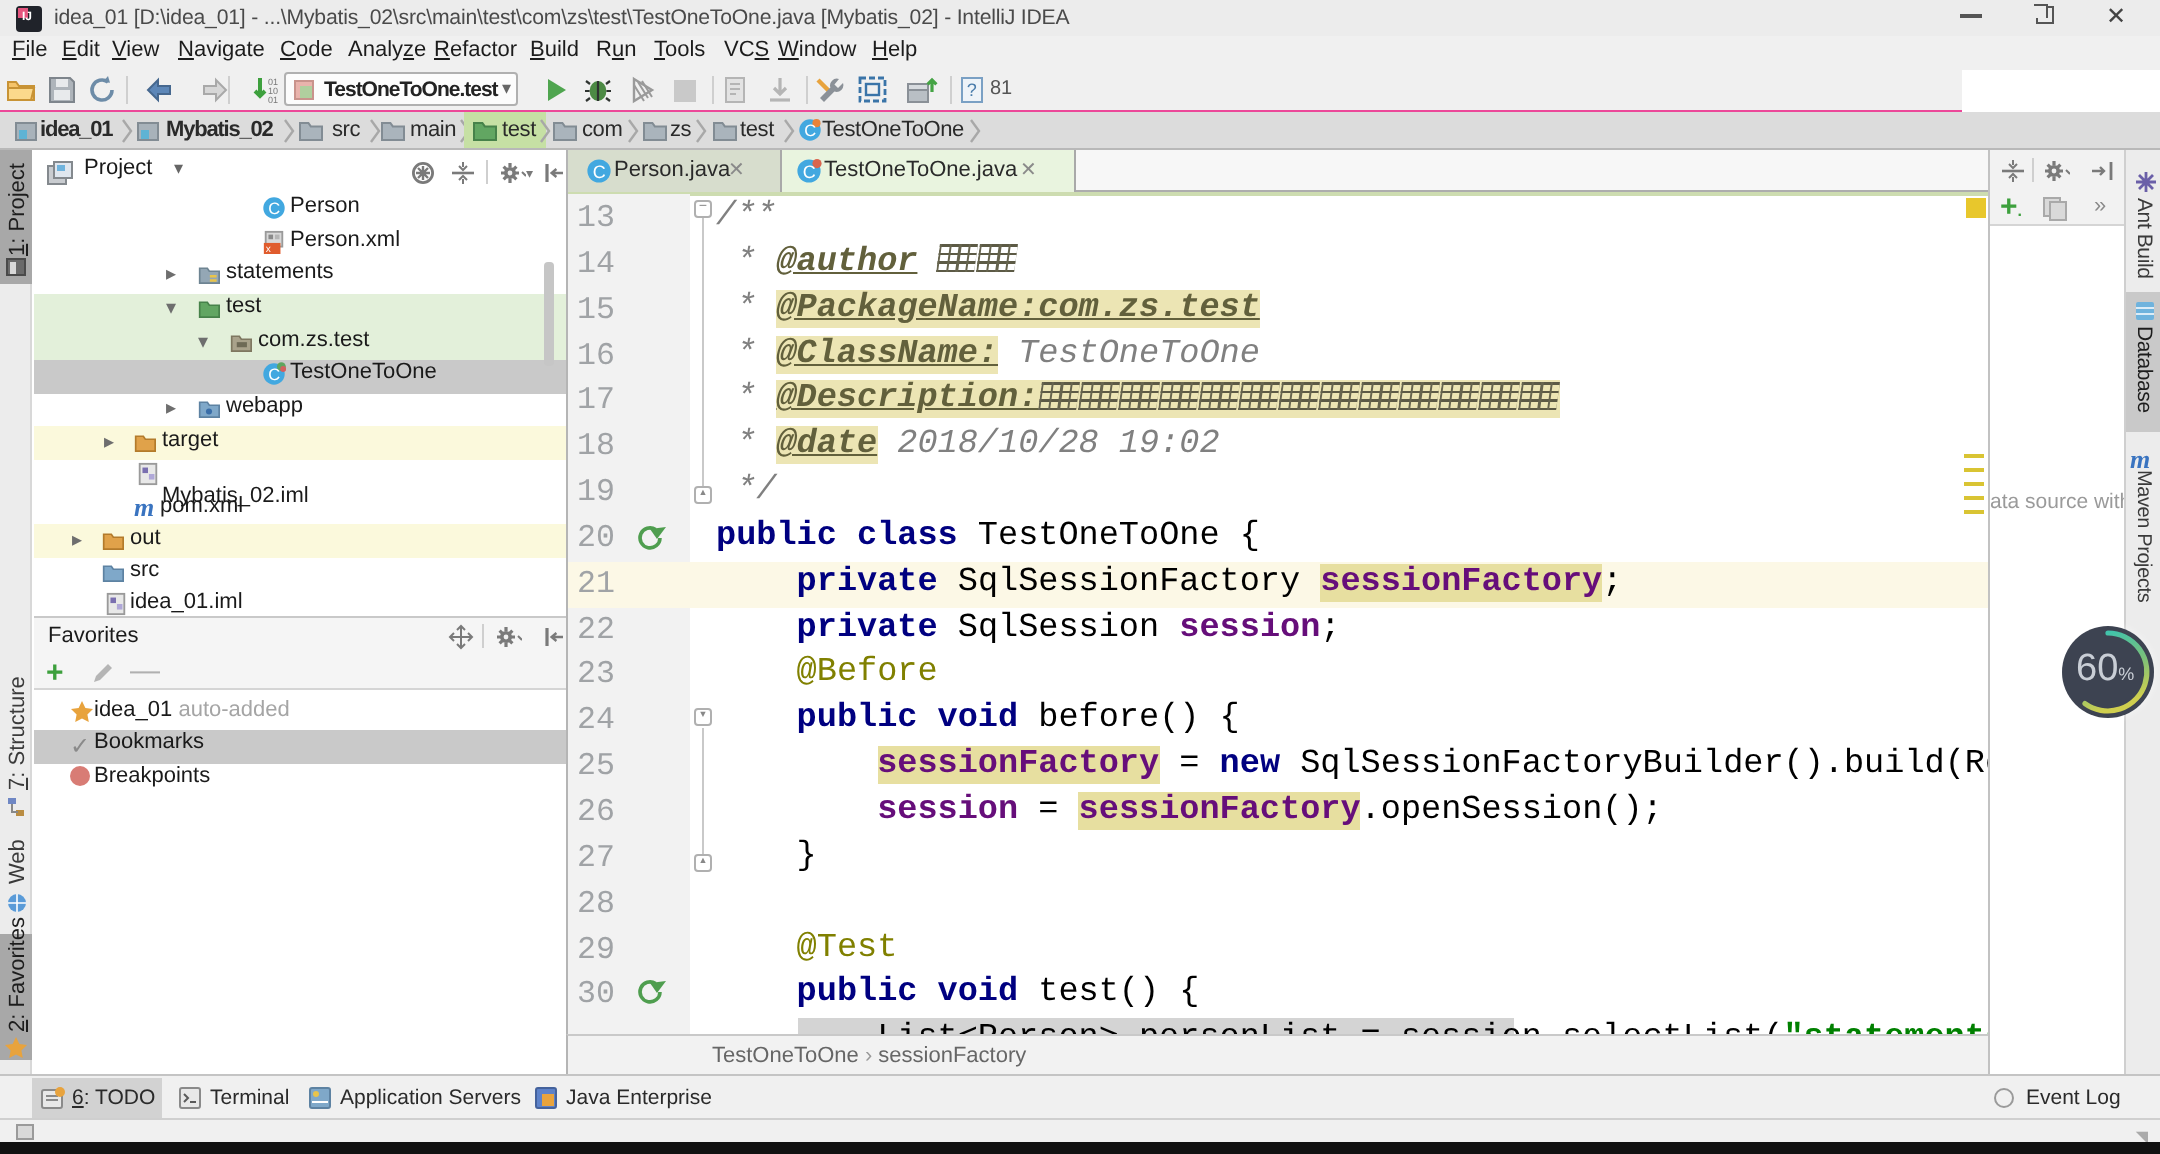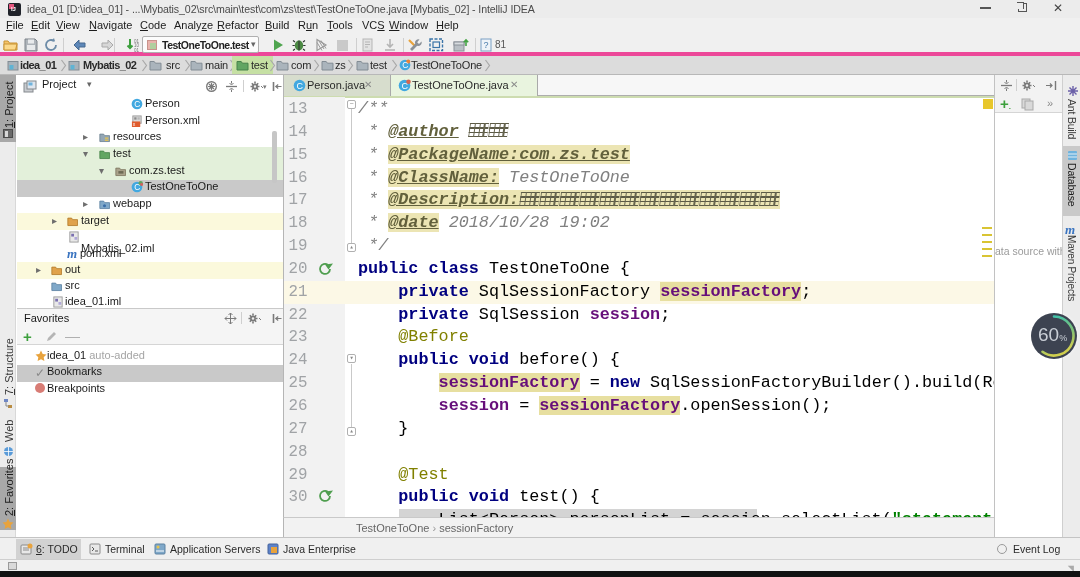--- a/index.html
+++ b/index.html
@@ -2,21 +2,21 @@
 <html><head><meta charset="utf-8">
 <style>
 *{margin:0;padding:0;box-sizing:border-box}
 html,body{width:1080px;height:577px;overflow:hidden;background:#fff;
 font-family:"Liberation Sans",sans-serif;-webkit-font-smoothing:antialiased}
 .abs{position:absolute}
 #stage{position:relative;width:1080px;height:577px;background:#fff}
 
 #titlebar{position:absolute;left:0;top:0;width:1080px;height:18px;background:#ececec;font-size:10.6px;color:#4a4a4a;letter-spacing:-0.1px}
 #menubar{position:absolute;left:0;top:18px;width:1080px;height:17px;background:#f0f0f0;font-size:11px;color:#1c1c1c}
-#toolbar{position:absolute;left:0;top:35px;width:1080px;height:21px;background:#f0f0f0;border-bottom:4px solid #ec4899}
+#toolbar{position:absolute;left:0;top:35px;width:981px;height:21px;background:#f0f0f0;border-bottom:1px solid #ec4899}
 #crumbs{position:absolute;left:0;top:56px;width:1080px;height:19px;background:#dcdcdc;border-bottom:1px solid #b8b8b8;font-size:11px;color:#2a2a2a;letter-spacing:-0.2px}
 .mi{position:absolute;top:1px}
 .sep{position:absolute;top:3px;width:1px;height:14px;background:#cfcfcf}
 u{text-decoration:underline}
 
 #lstripe{position:absolute;left:0;top:75px;width:16px;height:462px;background:#ececec;border-right:1px solid #d8d8d8}
 #rstripe{position:absolute;left:1062px;top:75px;width:18px;height:462px;background:#ececec;border-left:1px solid #cfcfcf}
 .vtxtU{position:absolute;font-size:11px;color:#3a3a3a;white-space:nowrap;transform:rotate(-90deg);transform-origin:0 0}
 .vtxtD{position:absolute;font-size:10.5px;letter-spacing:-0.2px;color:#3a3a3a;white-space:nowrap;writing-mode:vertical-rl}
 
@@ -318,21 +318,21 @@
         <rect x="1" y="7" width="9" height="6" fill="#e05c2d"></rect>
         <text x="2" y="12" font-size="5.5" fill="#fff" font-family="Liberation Sans">x</text>
       </svg>
       <div class="abs" style="left:128px;top:38.5px;white-space:nowrap;">Person.xml</div>
       <div class="arrow" style="left:66px;top:56px">▸</div>
       <svg class="isvg" style="left:82px;top:57px" width="11" height="11" viewBox="0 0 13 12">
         <path d="M1 2h4.5l1.2 1.8H12.5v7H1z" fill="#94a7b5" stroke="#6e8492"></path>
         <rect x="7" y="6" width="4" height="1.5" fill="#e8c44a"></rect>
         <rect x="7" y="8.5" width="4" height="1.5" fill="#e8c44a"></rect>
       </svg>
-      <div class="abs" style="left:96px;top:55px;white-space:nowrap;">resources</div>
+      <div class="abs" style="left:96px;top:55px;white-space:nowrap;">statements</div>
       <div class="arrow" style="left:66px;top:73px">▾</div>
       <svg class="isvg" style="left:82px;top:74px" width="11" height="11" viewBox="0 0 13 12">
         <path d="M1 2h4.5l1.2 1.8H12.5v7H1z" fill="#62a662" stroke="#47824a"></path>
       </svg>
       <div class="abs" style="left:96px;top:72px;white-space:nowrap;">test</div>
       <div class="arrow" style="left:82px;top:89.5px">▾</div>
       <svg class="isvg" style="left:98px;top:90.5px" width="11" height="11" viewBox="0 0 13 12">
         <path d="M1 2h4.5l1.2 1.8H12.5v7H1z" fill="#a9a28b" stroke="#7e7760"></path>
         <rect x="4" y="5.5" width="6" height="3" fill="#6e6a56"></rect>
       </svg>

